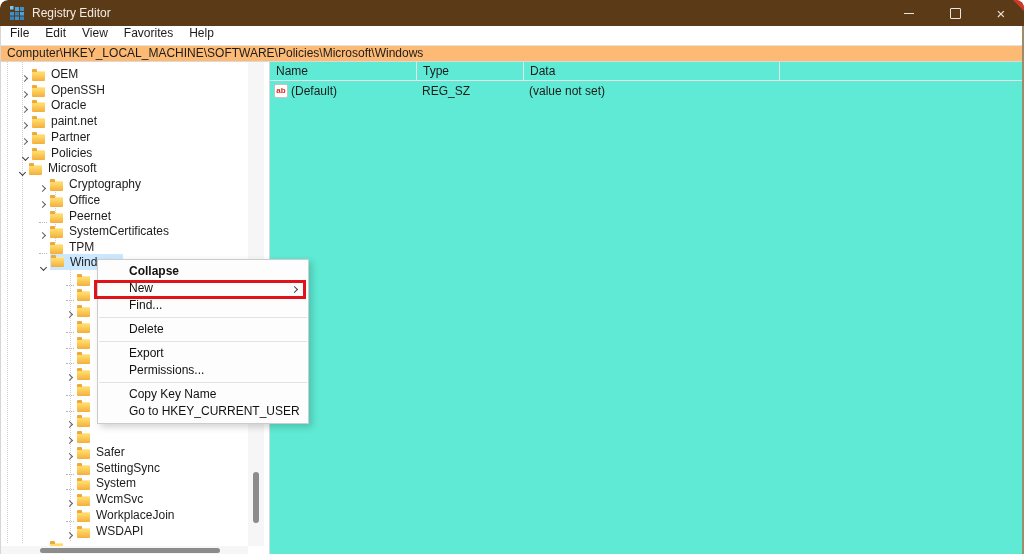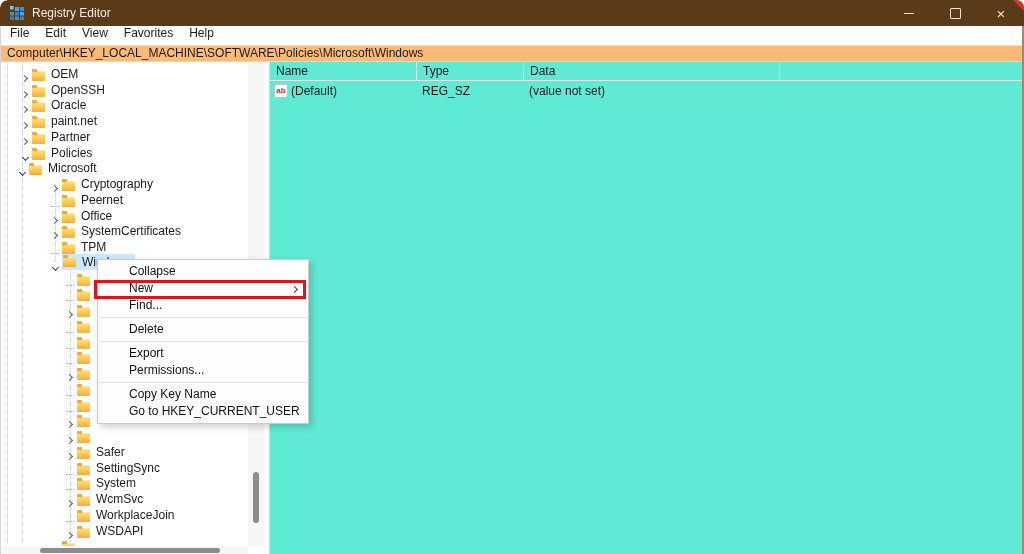--- a/index.html
+++ b/index.html
@@ -22,21 +22,21 @@
   .menubar{height:19px;display:flex;align-items:flex-start;padding-left:2px;background:#fff;}
   .mitem{padding:0 8px;}
   .bar-sep{height:1px;background:#e3e3e3;}
   .addressbar{height:16px;line-height:15px;padding-left:7px;box-sizing:border-box;
               border-bottom:1px solid #d9d9d9;background:#fdba74;white-space:nowrap;}
   
   .main{display:flex;height:492px;position:relative;background:#fff;}
   .treepane{width:264px;flex:none;position:relative;overflow:hidden;background:#fff;}
   .trows{position:absolute;left:0;top:3px;right:16px;}
   .trow{height:15.75px;display:flex;align-items:flex-end;white-space:nowrap;}
-  .d0{padding-left:18px}.d1{padding-left:15px}.d2{padding-left:48px}.d3{padding-left:63px}
+  .d0{padding-left:18px}.d1{padding-left:15px}.d2{padding-left:36px}.d3{padding-left:63px}
   .chevslot{width:14px;flex:none;display:flex;align-items:center;justify-content:center;}
   .chev{width:4px;height:4px;border-right:1.2px solid #5f5f5f;border-bottom:1.2px solid #5f5f5f;}
   .chev.right{transform:rotate(-45deg);margin-left:-2px;}
   .chev.down{transform:rotate(45deg);margin-top:-2px;border-color:#3c3c3c;}
   .dash{width:8px;height:0;border-top:1px dotted #b5b5b5;}
   .folder{width:13px;height:10px;flex:none;margin-right:4px;position:relative;
           background:linear-gradient(#ffd867 25%,#f3ae3d);border-radius:1px;
           box-shadow:inset 0 1px 0 #ffe9a3;}
   .folder::before{content:"";position:absolute;top:-2px;left:0;width:5px;height:3px;
                   background:#eda93c;border-radius:1px 1px 0 0;}
@@ -57,21 +57,21 @@
   .lvrow{display:flex;height:16px;align-items:center;margin-top:2px;}
   .ccell{padding-left:5px;box-sizing:border-box;display:flex;align-items:center;}
   .abicon{width:12px;height:12px;flex:none;margin:0 3px 0 -1px;border:1px solid #c4c4c4;
           border-radius:2px;background:#fff;color:#d42b1e;font-size:8px;font-weight:bold;
           line-height:11px;text-align:center;}
   
   .ctx{position:absolute;left:97px;top:259px;width:212px;box-sizing:border-box;z-index:5;
        background:#fdfdfd;border:1px solid #cccccc;box-shadow:3px 3px 7px rgba(0,0,0,.18);
        padding:3px 0;}
   .citem{height:17px;line-height:17px;padding-left:31px;position:relative;color:#111;}
-  .citem.bold{font-weight:normal;}
+  .citem.bold{font-weight:bold;}
   .csep{height:0;border-top:1px solid #e2e2e2;margin:3px 1px;}
   .subarrow{position:absolute;right:11px;top:6.5px;width:4px;height:4px;
             border-right:1.2px solid #444;border-bottom:1.2px solid #444;transform:rotate(-45deg);}
   .redbox{position:absolute;left:94px;top:280px;width:212px;height:19px;box-sizing:border-box;
           border:3px solid #e11218;z-index:6;pointer-events:none;}
   
   .lborder{position:absolute;left:0;top:26px;bottom:0;width:1px;background:#d6d6d6;z-index:8;}
   .rborder{position:absolute;right:0;top:26px;bottom:0;width:2px;background:#9d8c6b;z-index:8;}
 </style>
 </head>
@@ -176,31 +176,31 @@
           </div>
         <div class="trow d2">
             <span class="chevslot">
               <span class="chev right"></span>
             </span>
             <span class="folder"></span>
             <span class="tlabel">Cryptography</span>
           </div>
         <div class="trow d2">
             <span class="chevslot">
+              <span class="chev right"></span>
+            </span>
+            <span class="folder"></span>
+            <span class="tlabel">Office</span>
+          </div>
+        <div class="trow d2">
+            <span class="chevslot">
               <span class="dash"></span>
             </span>
             <span class="folder"></span>
             <span class="tlabel">Peernet</span>
-          </div>
-        <div class="trow d2">
-            <span class="chevslot">
-              <span class="chev right"></span>
-            </span>
-            <span class="folder"></span>
-            <span class="tlabel">Office</span>
           </div>
         <div class="trow d2">
             <span class="chevslot">
               <span class="chev right"></span>
             </span>
             <span class="folder"></span>
             <span class="tlabel">SystemCertificates</span>
           </div>
         <div class="trow d2">
             <span class="chevslot">

